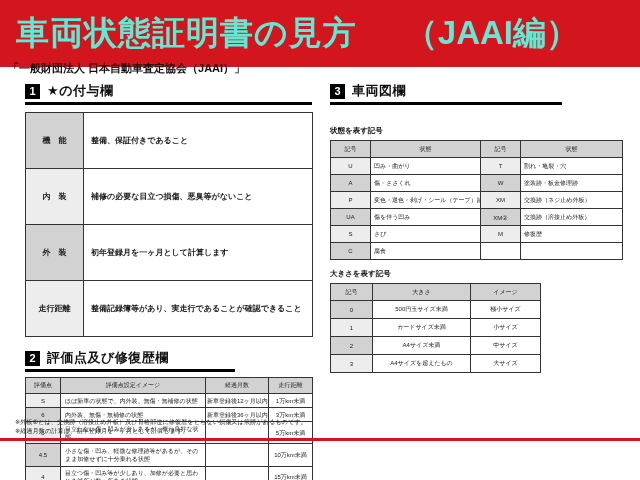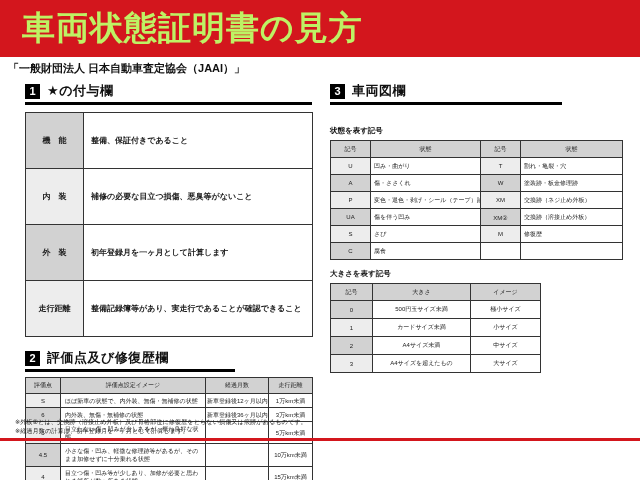--- a/index.html
+++ b/index.html
@@ -1,20 +1,20 @@
 <!DOCTYPE html>
 <html lang="ja"><head>
 <meta charset="utf-8">
 <style>
   html,body{margin:0;padding:0;background:#888;}
   .page{position:relative;width:640px;height:480px;background:#ffffff;overflow:hidden;
         font-family:"Liberation Sans","DejaVu Sans",sans-serif;}
   
-  .banner{position:absolute;top:0;left:0;width:640px;height:57px;background:#d3161d;
-          display:flex;align-items:center;box-sizing:border-box;padding-left:22px;color:#bef264;}
+  .banner{position:absolute;top:0;left:0;width:640px;height:67px;background:#d3161d;
+          display:flex;align-items:center;box-sizing:border-box;padding-left:16px;color:#5eead4;}
   .banner-main{font-size:33px;font-weight:bold;letter-spacing:1px;}
   .banner-edition{font-size:33px;font-weight:bold;margin-left:48px;}
   .subtitle{position:absolute;top:61px;left:8px;font-size:11px;font-weight:bold;color:#111;}
   
   .col{position:absolute;top:82px;}
   .col-left{left:25px;width:287px;}
   .col-right{left:330px;width:292px;}
   .sec-head{display:flex;align-items:center;gap:7px;}
   .numbox{width:15px;height:15px;background:#000;color:#fff;font-size:11px;font-weight:bold;
           display:flex;align-items:center;justify-content:center;flex:0 0 15px;}
@@ -55,20 +55,21 @@
   .brandgroup{display:flex;align-items:center;gap:7px;}
   .brand-text{font-size:17px;font-weight:bold;color:#e60012;letter-spacing:0.5px;}
 </style>
 </head>
 <body>
 
 <div class="page">
 
   <div class="banner">
     <span class="banner-main">車両状態証明書の見方</span>
+    <span class="banner-edition">（JAAI編）</span>
   </div>
 
   <div class="subtitle">「一般財団法人 日本自動車査定協会（JAAI）」</div>
 
   <div class="col col-left">
     <div class="sec-head">
       <span class="numbox">1</span>
       <span class="sec-title">★の付与欄</span>
     </div>
     <div class="rule"></div>

